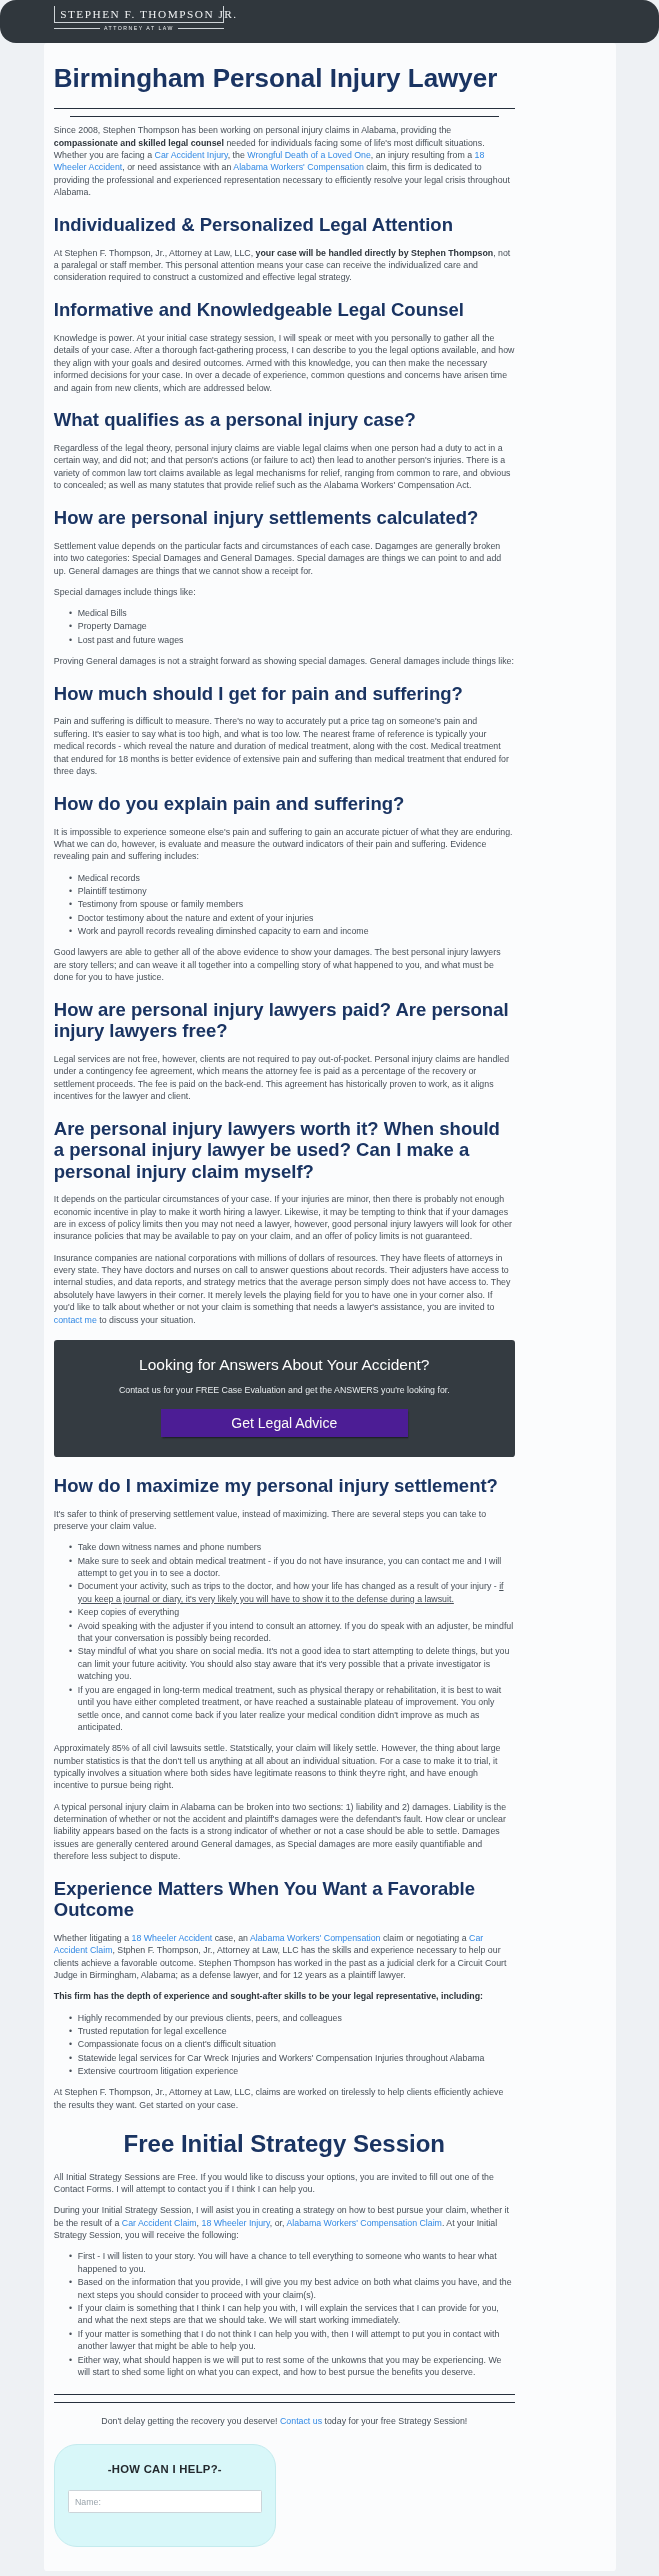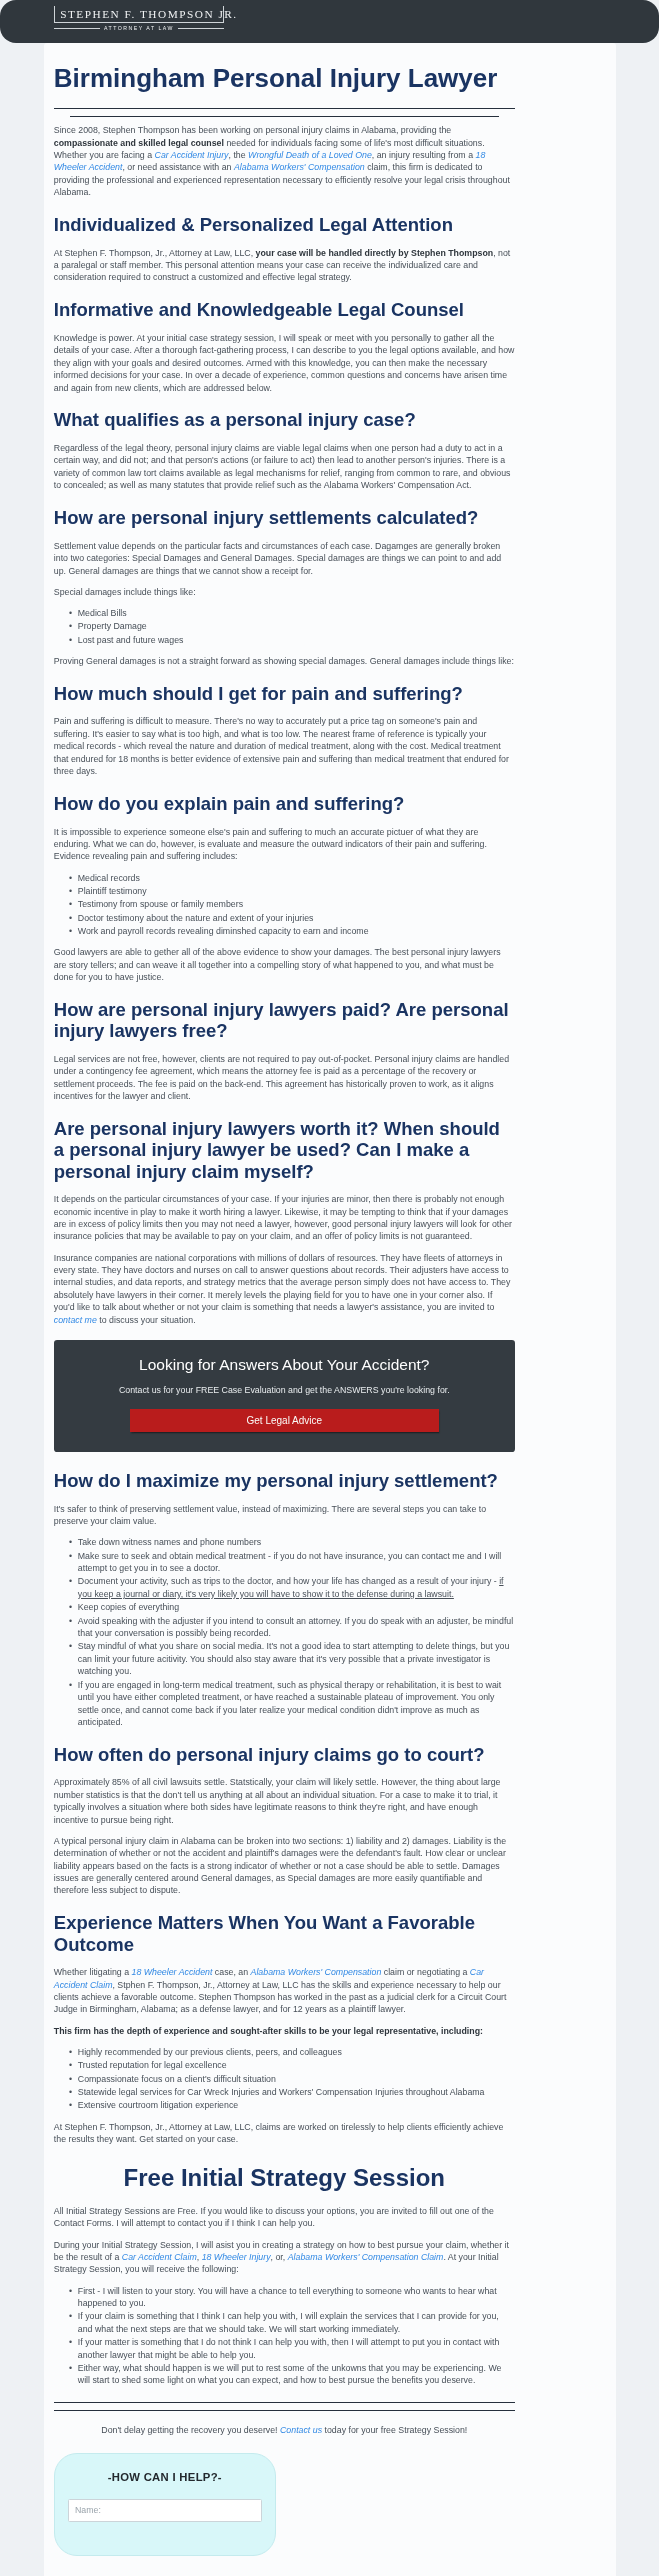--- a/index.html
+++ b/index.html
@@ -20,34 +20,34 @@
   .content-col { width:461px; }
 
   h1.page-title { font-size:26px; line-height:1.1; color:#1a3462; font-weight:600; font-stretch:condensed; margin:5.2px 0 15.5px; }
   .rule { border:none; border-top:1.5px solid #26303d; margin:0 0 7.2px; }
   .rule.thin { border-top-width:1px; }
   .rule.inset { width:93%; margin-left:auto; margin-right:auto; }
 
   p.body-text { font-size:8.8px; line-height:12.4px; color:#474f58; margin:0 0 8.8px; }
   .b { font-weight:700; color:#2f363d; }
   .u { text-decoration:underline; }
-  a.inline-link { color:#3289e4; text-decoration:none; cursor:pointer;font-style:italic; }
+  a.inline-link { color:#3289e4; text-decoration:none; cursor:pointer; }
 
   h2.section-heading { font-size:18.5px; line-height:1.15; color:#1a3462; font-weight:600; font-stretch:condensed; margin:15.5px 0 11.3px; }
   h2.session-heading { text-align:center; font-size:24px; margin:18.5px 0 13.4px; }
 
   ul.bullet-list { margin:0 0 8.8px; padding-left:24px; list-style:none; }
   ul.bullet-list li { position:relative; font-size:8.8px; line-height:12.4px; color:#474f58; margin:0 0 1px; }
   ul.bullet-list li::before { content:"\2022"; position:absolute; left:-8.8px; color:#474f58; }
 
   
   .cta { background:#343b41; border-radius:3.1px; padding:14.4px 20.6px 19.6px; margin:14.4px 0 18.5px; text-align:center; width:461px; }
   .cta-title { color:#ffffff; font-size:15.5px; line-height:1.3; font-weight:500; max-width:340px; margin:0 auto 10.3px; }
   .cta-sub { color:#e9edef; font-size:8.8px; margin:0 auto 13.4px; }
-  .cta-btn { display:block; width:309px; margin:0 auto; background:#b91c1c; color:#fbfbf8; font-size:10px;
+  .cta-btn { display:block; width:247px; margin:0 auto; background:#4c1d95; color:#fbfbf8; font-size:14px;
              padding:6.2px 0; border:none; box-shadow:0.5px 1.5px 1.5px rgba(0,0,0,.4); cursor:pointer; font-family:inherit; }
 
   .centered-line { text-align:center; }
 
   
   .form-card { width:222px; background:#d8f7f9; border:0.5px solid #c4ebee; border-radius:23px; padding:14.4px 13px 18.5px; margin:16.5px 0 0; }
   .form-heading { text-align:center; font-size:11.3px; color:#23292e; font-weight:600; margin:3.1px 0 15.5px; letter-spacing:0.3px; }
   .form-field { display:block; width:100%; background:#fff; border:0.5px solid #ccd4d9; border-radius:1.5px; height:23px;
                 font-size:8.8px; color:#3c444c; padding:0 6.2px; margin-bottom:14.4px; font-family:inherit; }
   .form-field::placeholder, .form-area::placeholder { color:#9aa4ac; }
@@ -88,21 +88,21 @@
     <li>Medical Bills</li>
         <li>Property Damage</li>
         <li>Lost past and future wages</li>
       </ul>
     <p class="body-text">Proving General damages is not a straight forward as showing special damages. General damages include things like:</p>
 
     <h2 class="section-heading">How much should I get for pain and suffering?</h2>
     <p class="body-text">Pain and suffering is difficult to measure. There's no way to accurately put a price tag on someone's pain and suffering. It's easier to say what is too high, and what is too low. The nearest frame of reference is typically your medical records - which reveal the nature and duration of medical treatment, along with the cost. Medical treatment that endured for 18 months is better evidence of extensive pain and suffering than medical treatment that endured for three days.</p>
 
     <h2 class="section-heading">How do you explain pain and suffering?</h2>
-    <p class="body-text">It is impossible to experience someone else's pain and suffering to much an accurate pictuer of what they are enduring. What we can do, however, is evaluate and measure the outward indicators of their pain and suffering. Evidence revealing pain and suffering includes:</p>
+    <p class="body-text">It is impossible to experience someone else's pain and suffering to gain an accurate pictuer of what they are enduring. What we can do, however, is evaluate and measure the outward indicators of their pain and suffering. Evidence revealing pain and suffering includes:</p>
     <ul class="bullet-list">
 
     <li>Medical records</li>
         <li>Plaintiff testimony</li>
         <li>Testimony from spouse or family members</li>
         <li>Doctor testimony about the nature and extent of your injuries</li>
         <li>Work and payroll records revealing diminshed capacity to earn and income</li>
       </ul>
     <p class="body-text">Good lawyers are able to gether all of the above evidence to show your damages. The best personal injury lawyers are story tellers; and can weave it all together into a compelling story of what happened to you, and what must be done for you to have justice.</p>
 
@@ -125,21 +125,20 @@
 
     <li>Take down witness names and phone numbers</li>
         <li>Make sure to seek and obtain medical treatment - if you do not have insurance, you can contact me and I will attempt to get you in to see a doctor.</li>
         <li>Document your activity, such as trips to the doctor, and how your life has changed as a result of your injury - <span class="u">if you keep a journal or diary, it's very likely you will have to show it to the defense during a lawsuit.</span></li>
         <li>Keep copies of everything</li>
         <li>Avoid speaking with the adjuster if you intend to consult an attorney. If you do speak with an adjuster, be mindful that your conversation is possibly being recorded.</li>
         <li>Stay mindful of what you share on social media. It's not a good idea to start attempting to delete things, but you can limit your future acitivity. You should also stay aware that it's very possible that a private investigator is watching you.</li>
         <li>If you are engaged in long-term medical treatment, such as physical therapy or rehabilitation, it is best to wait until you have either completed treatment, or have reached a sustainable plateau of improvement. You only settle once, and cannot come back if you later realize your medical condition didn't improve as much as anticipated.</li>
       </ul>
 
-    <h2 class="section-heading">How often do personal injury claims go to court?</h2>
     <p class="body-text">Approximately 85% of all civil lawsuits settle. Statstically, your claim will likely settle. However, the thing about large number statistics is that the don't tell us anything at all about an individual situation. For a case to make it to trial, it typically involves a situation where both sides have legitimate reasons to think they're right, and have enough incentive to pursue being right.</p>
     <p class="body-text">A typical personal injury claim in Alabama can be broken into two sections: 1) liability and 2) damages. Liability is the determination of whether or not the accident and plaintiff's damages were the defendant's fault. How clear or unclear liability appears based on the facts is a strong indicator of whether or not a case should be able to settle. Damages issues are generally centered around General damages, as Special damages are more easily quantifiable and therefore less subject to dispute.</p>
 
     <h2 class="section-heading">Experience Matters When You Want a Favorable Outcome</h2>
     <p class="body-text">Whether litigating a <a href="#" class="inline-link">18 Wheeler Accident</a> case, an <a href="#" class="inline-link">Alabama Workers' Compensation</a> claim or negotiating a <a href="#" class="inline-link">Car Accident Claim</a>, Stphen F. Thompson, Jr., Attorney at Law, LLC has the skills and experience necessary to help our clients achieve a favorable outcome. Stephen Thompson has worked in the past as a judicial clerk for a Circuit Court Judge in Birmingham, Alabama; as a defense lawyer, and for 12 years as a plaintiff lawyer.</p>
     <p class="body-text"><span class="b">This firm has the depth of experience and sought-after skills to be your legal representative, including:</span></p>
     <ul class="bullet-list">
 
     <li>Highly recommended by our previous clients, peers, and colleagues</li>
         <li>Trusted reputation for legal excellence</li>
@@ -148,20 +147,21 @@
         <li>Extensive courtroom litigation experience</li>
       </ul>
     <p class="body-text">At Stephen F. Thompson, Jr., Attorney at Law, LLC, claims are worked on tirelessly to help clients efficiently achieve the results they want. Get started on your case.</p>
 
     <h2 class="section-heading session-heading">Free Initial Strategy Session</h2>
     <p class="body-text">All Initial Strategy Sessions are Free. If you would like to discuss your options, you are invited to fill out one of the Contact Forms. I will attempt to contact you if I think I can help you.</p>
     <p class="body-text">During your Initial Strategy Session, I will asist you in creating a strategy on how to best pursue your claim, whether it be the result of a <a href="#" class="inline-link">Car Accident Claim</a>, <a href="#" class="inline-link">18 Wheeler Injury</a>, or, <a href="#" class="inline-link">Alabama Workers' Compensation Claim</a>. At your Initial Strategy Session, you will receive the following:</p>
     <ul class="bullet-list">
 
     <li>First - I will listen to your story. You will have a chance to tell everything to someone who wants to hear what happened to you.</li>
+        <li>Based on the information that you provide, I will give you my best advice on both what claims you have, and the next steps you should consider to proceed with your claim(s).</li>
         <li>If your claim is something that I think I can help you with, I will explain the services that I can provide for you, and what the next steps are that we should take. We will start working immediately.</li>
         <li>If your matter is something that I do not think I can help you with, then I will attempt to put you in contact with another lawyer that might be able to help you.</li>
         <li>Either way, what should happen is we will put to rest some of the unkowns that you may be experiencing. We will start to shed some light on what you can expect, and how to best pursue the benefits you deserve.</li>
       </ul>
 
     <hr class="rule" style="margin-top:15.5px">
     <hr class="rule thin">
     <p class="body-text centered-line" style="margin-top:12.4px">Don't delay getting the recovery you deserve! <a href="#" class="inline-link">Contact us</a> today for your free Strategy Session!</p>
   </article>
 

